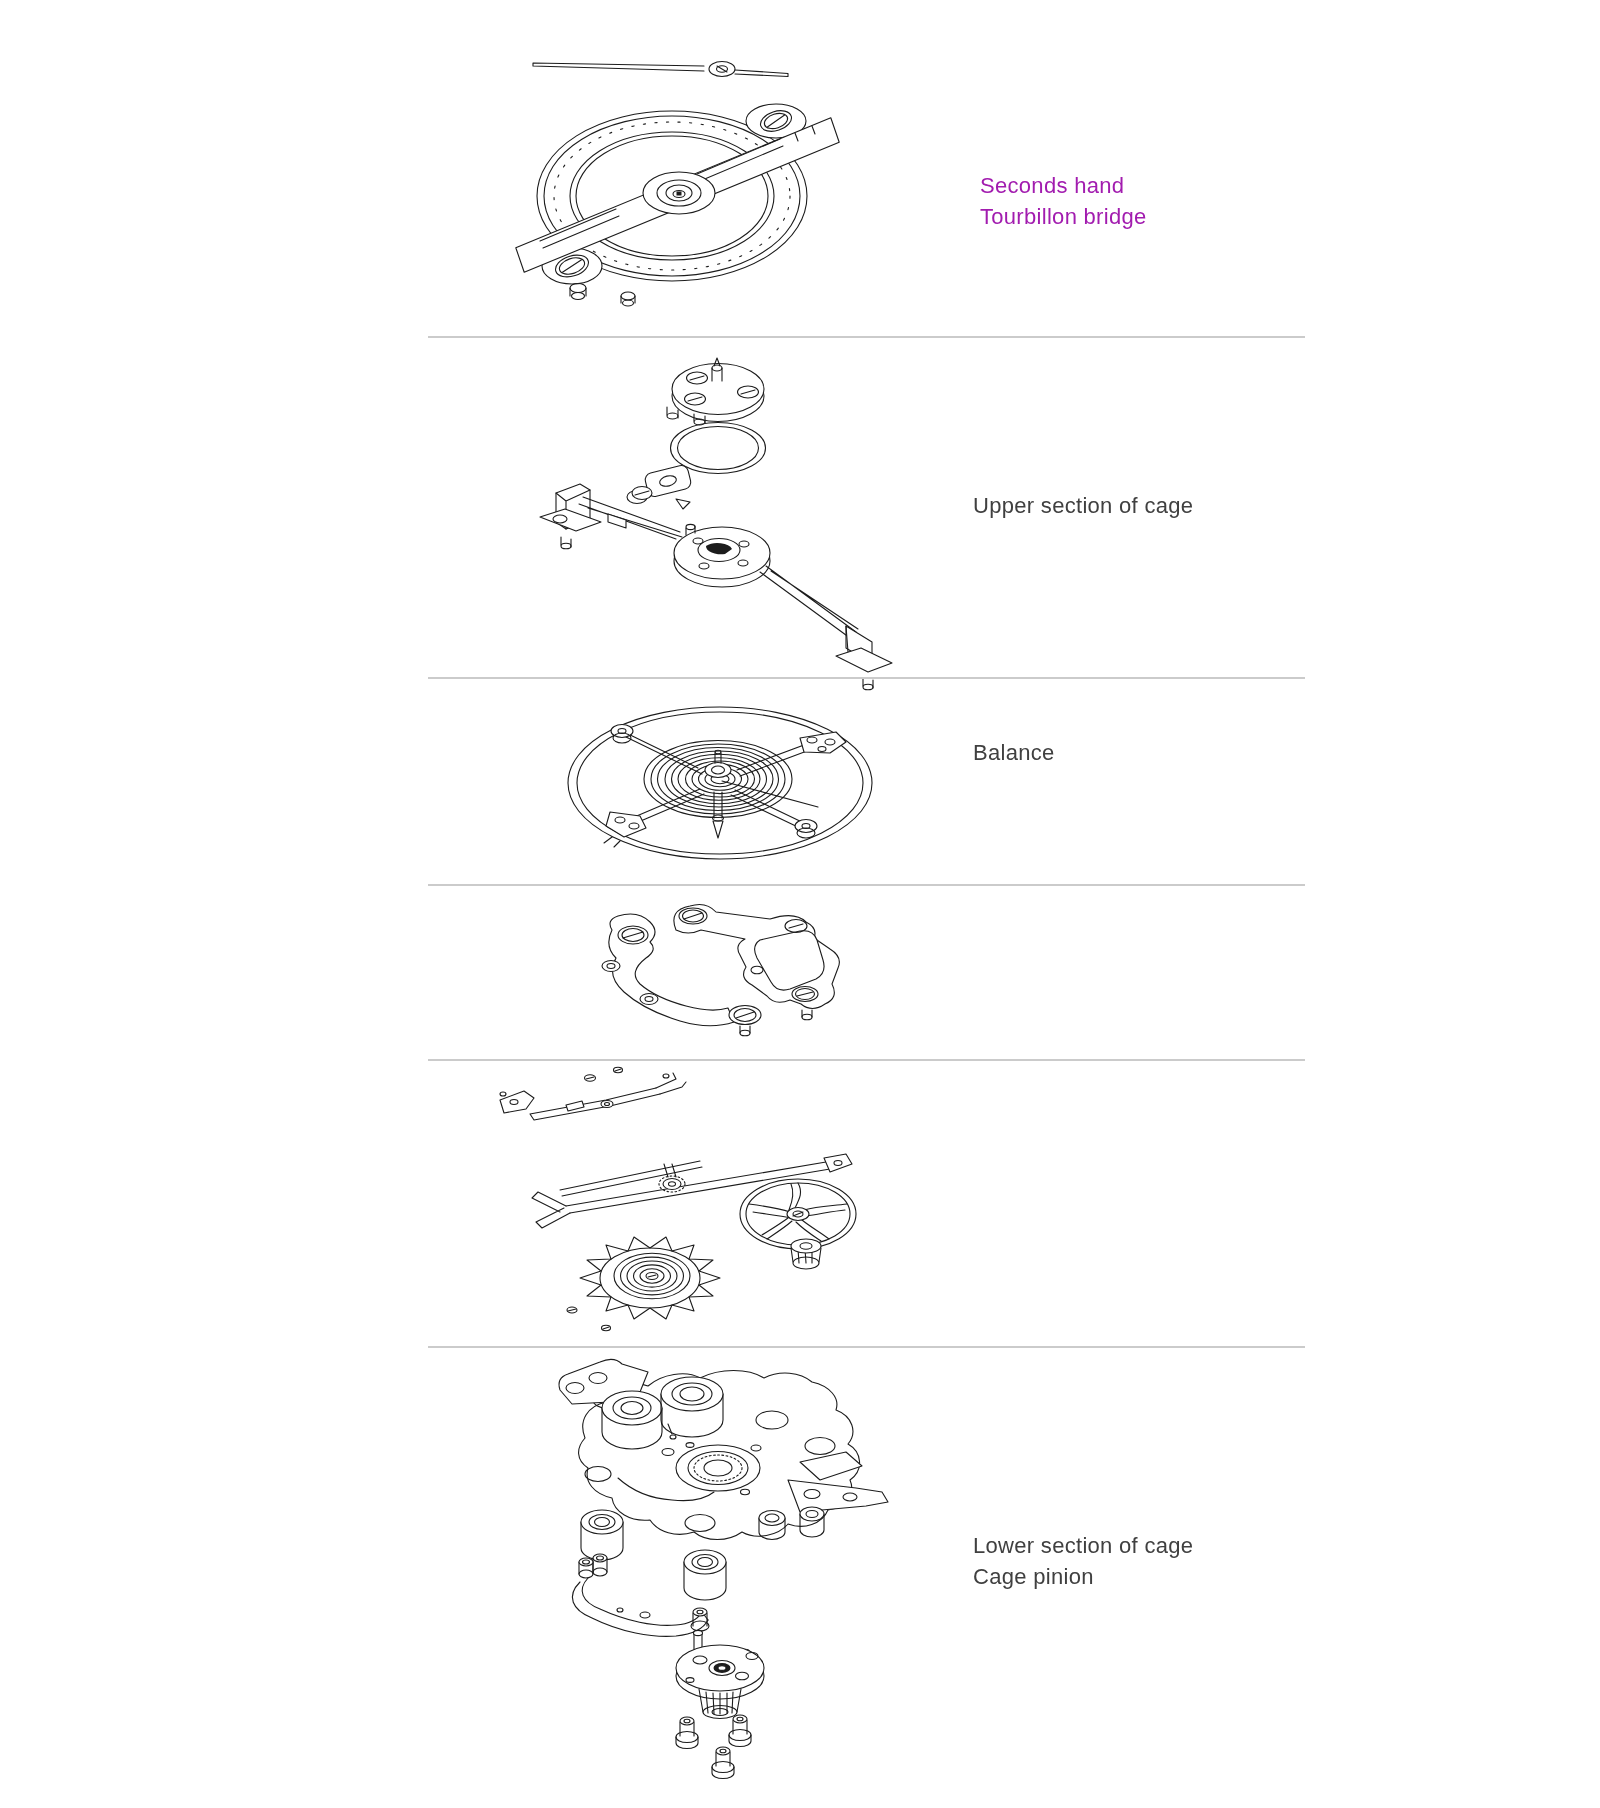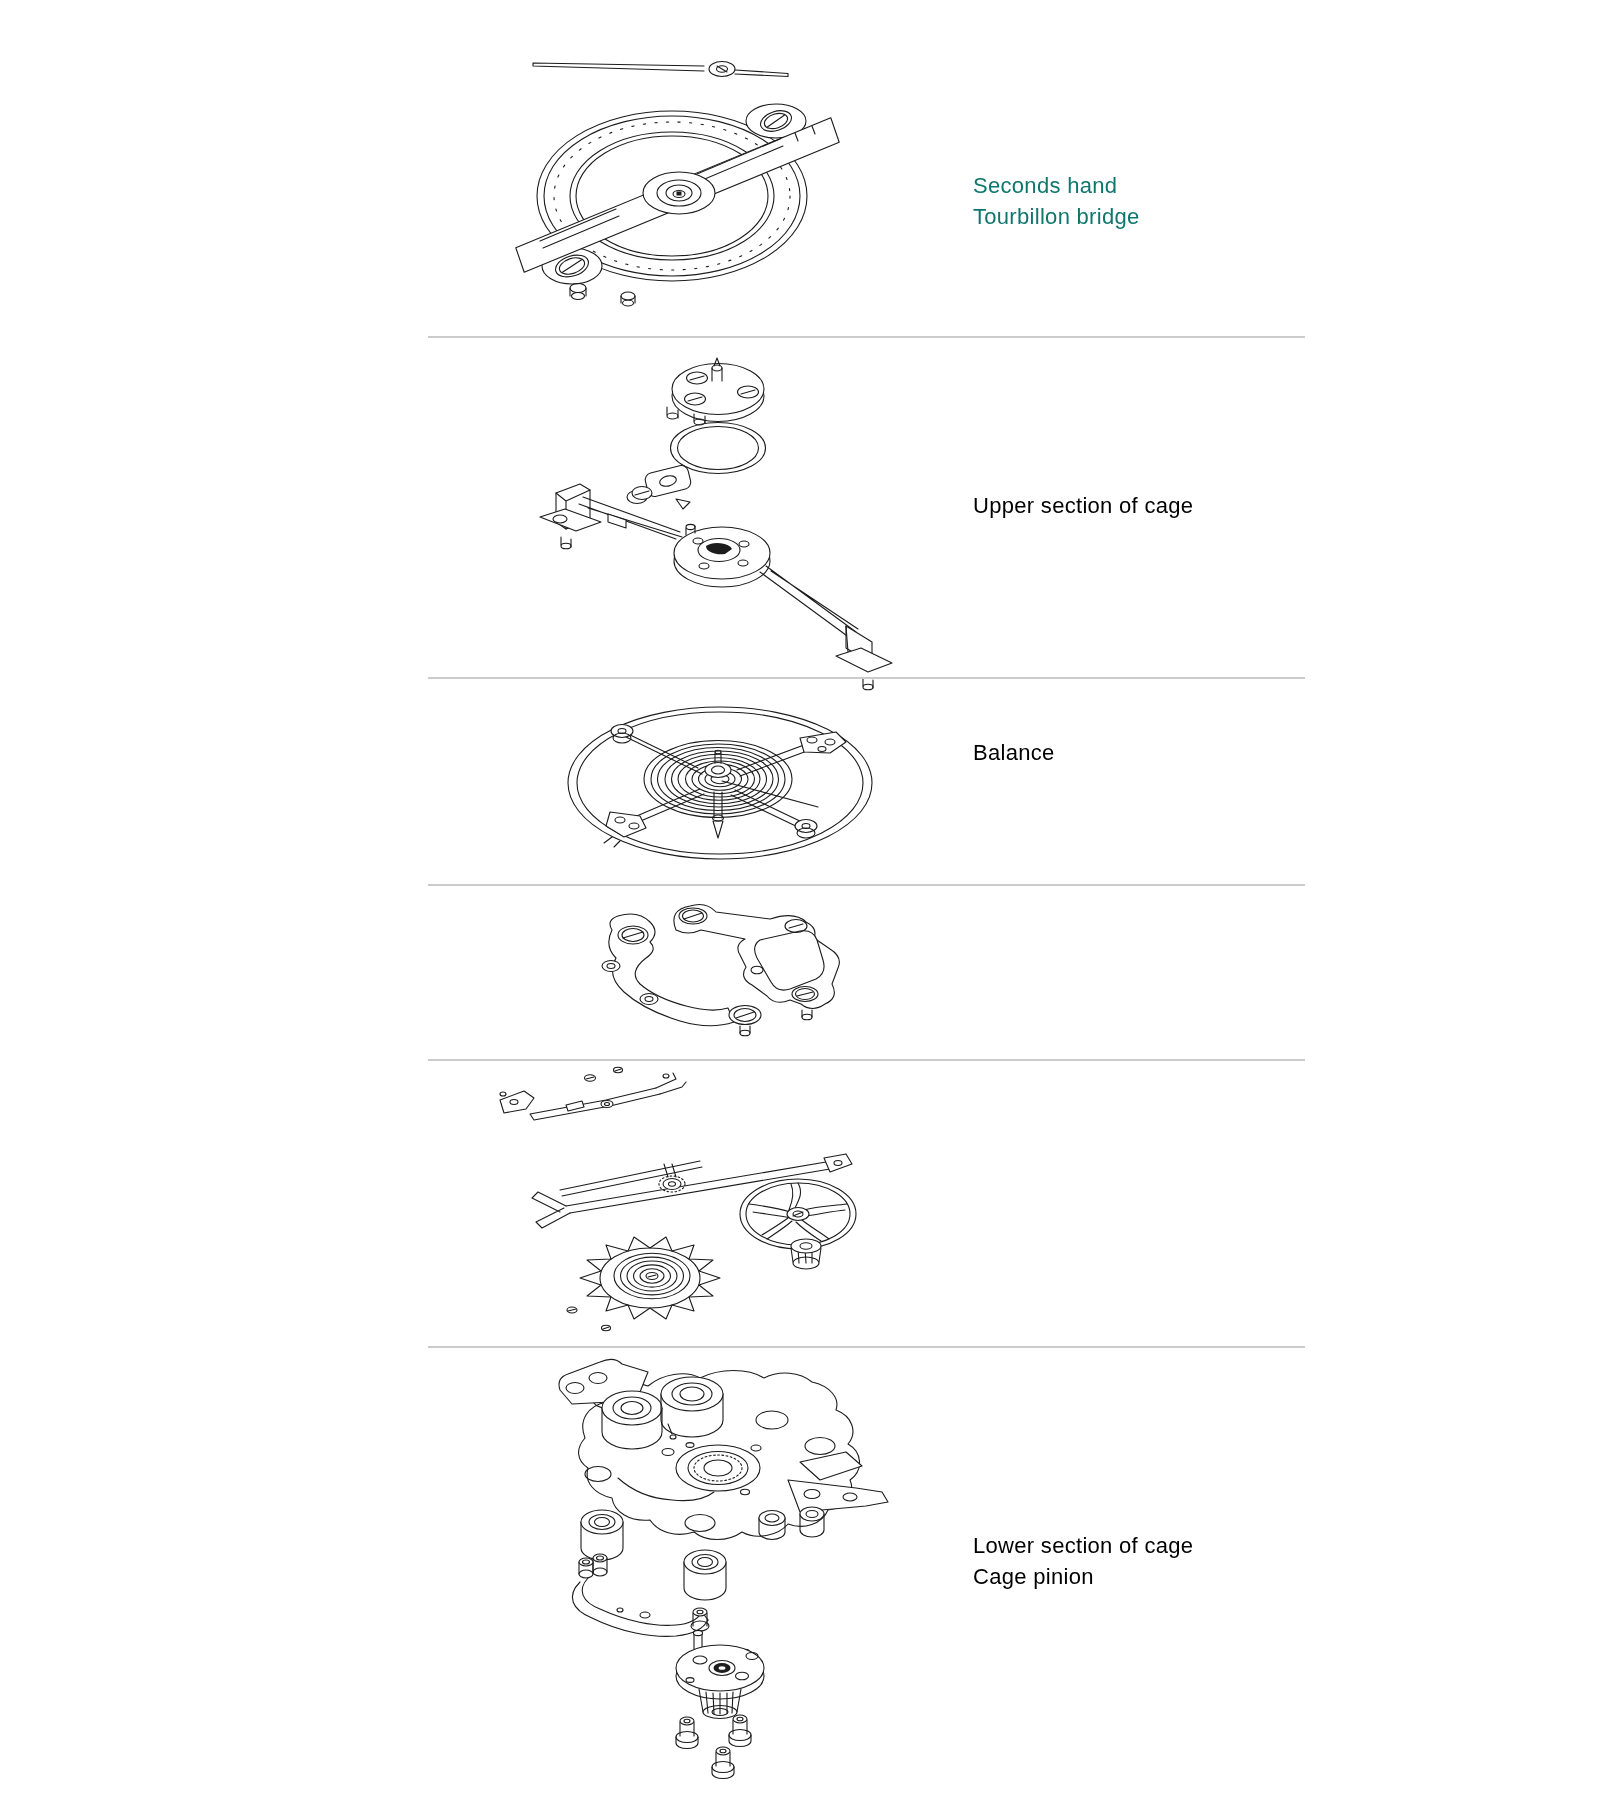--- a/index.html
+++ b/index.html
@@ -1,20 +1,20 @@
 <!DOCTYPE html>
 <html><head>
 <meta charset="utf-8">
 <style>
   html,body{margin:0;padding:0;background:#ffffff;}
   body{width:1600px;height:1808px;position:relative;font-family:"Liberation Sans",sans-serif;}
   .canvas{position:absolute;inset:0;width:1600px;height:1808px;}
   .divider{position:absolute;left:428px;width:877px;height:2px;background:#cbcbcb;}
-  .label{position:absolute;left:973px;font-size:22px;line-height:31px;letter-spacing:0.3px;color:#000000;}
-  .label.muted{color:#0f766e;}
+  .label{position:absolute;left:973px;font-size:22px;line-height:31px;letter-spacing:0.3px;color:#404040;}
+  .label.muted{color:#a21caf;margin-left:7px;}
   .label.tight{line-height:30px;}
   svg.art{position:absolute;left:0;top:0;}
   .ln{fill:none;stroke:#1c1c1c;stroke-width:1.1;stroke-linecap:round;stroke-linejoin:round;}
   .w{fill:#ffffff;stroke:#1c1c1c;stroke-width:1.1;stroke-linejoin:round;}
   .d{fill:#1c1c1c;stroke:none;}
 </style>
 </head>
 <body>
 
 <div class="canvas">

